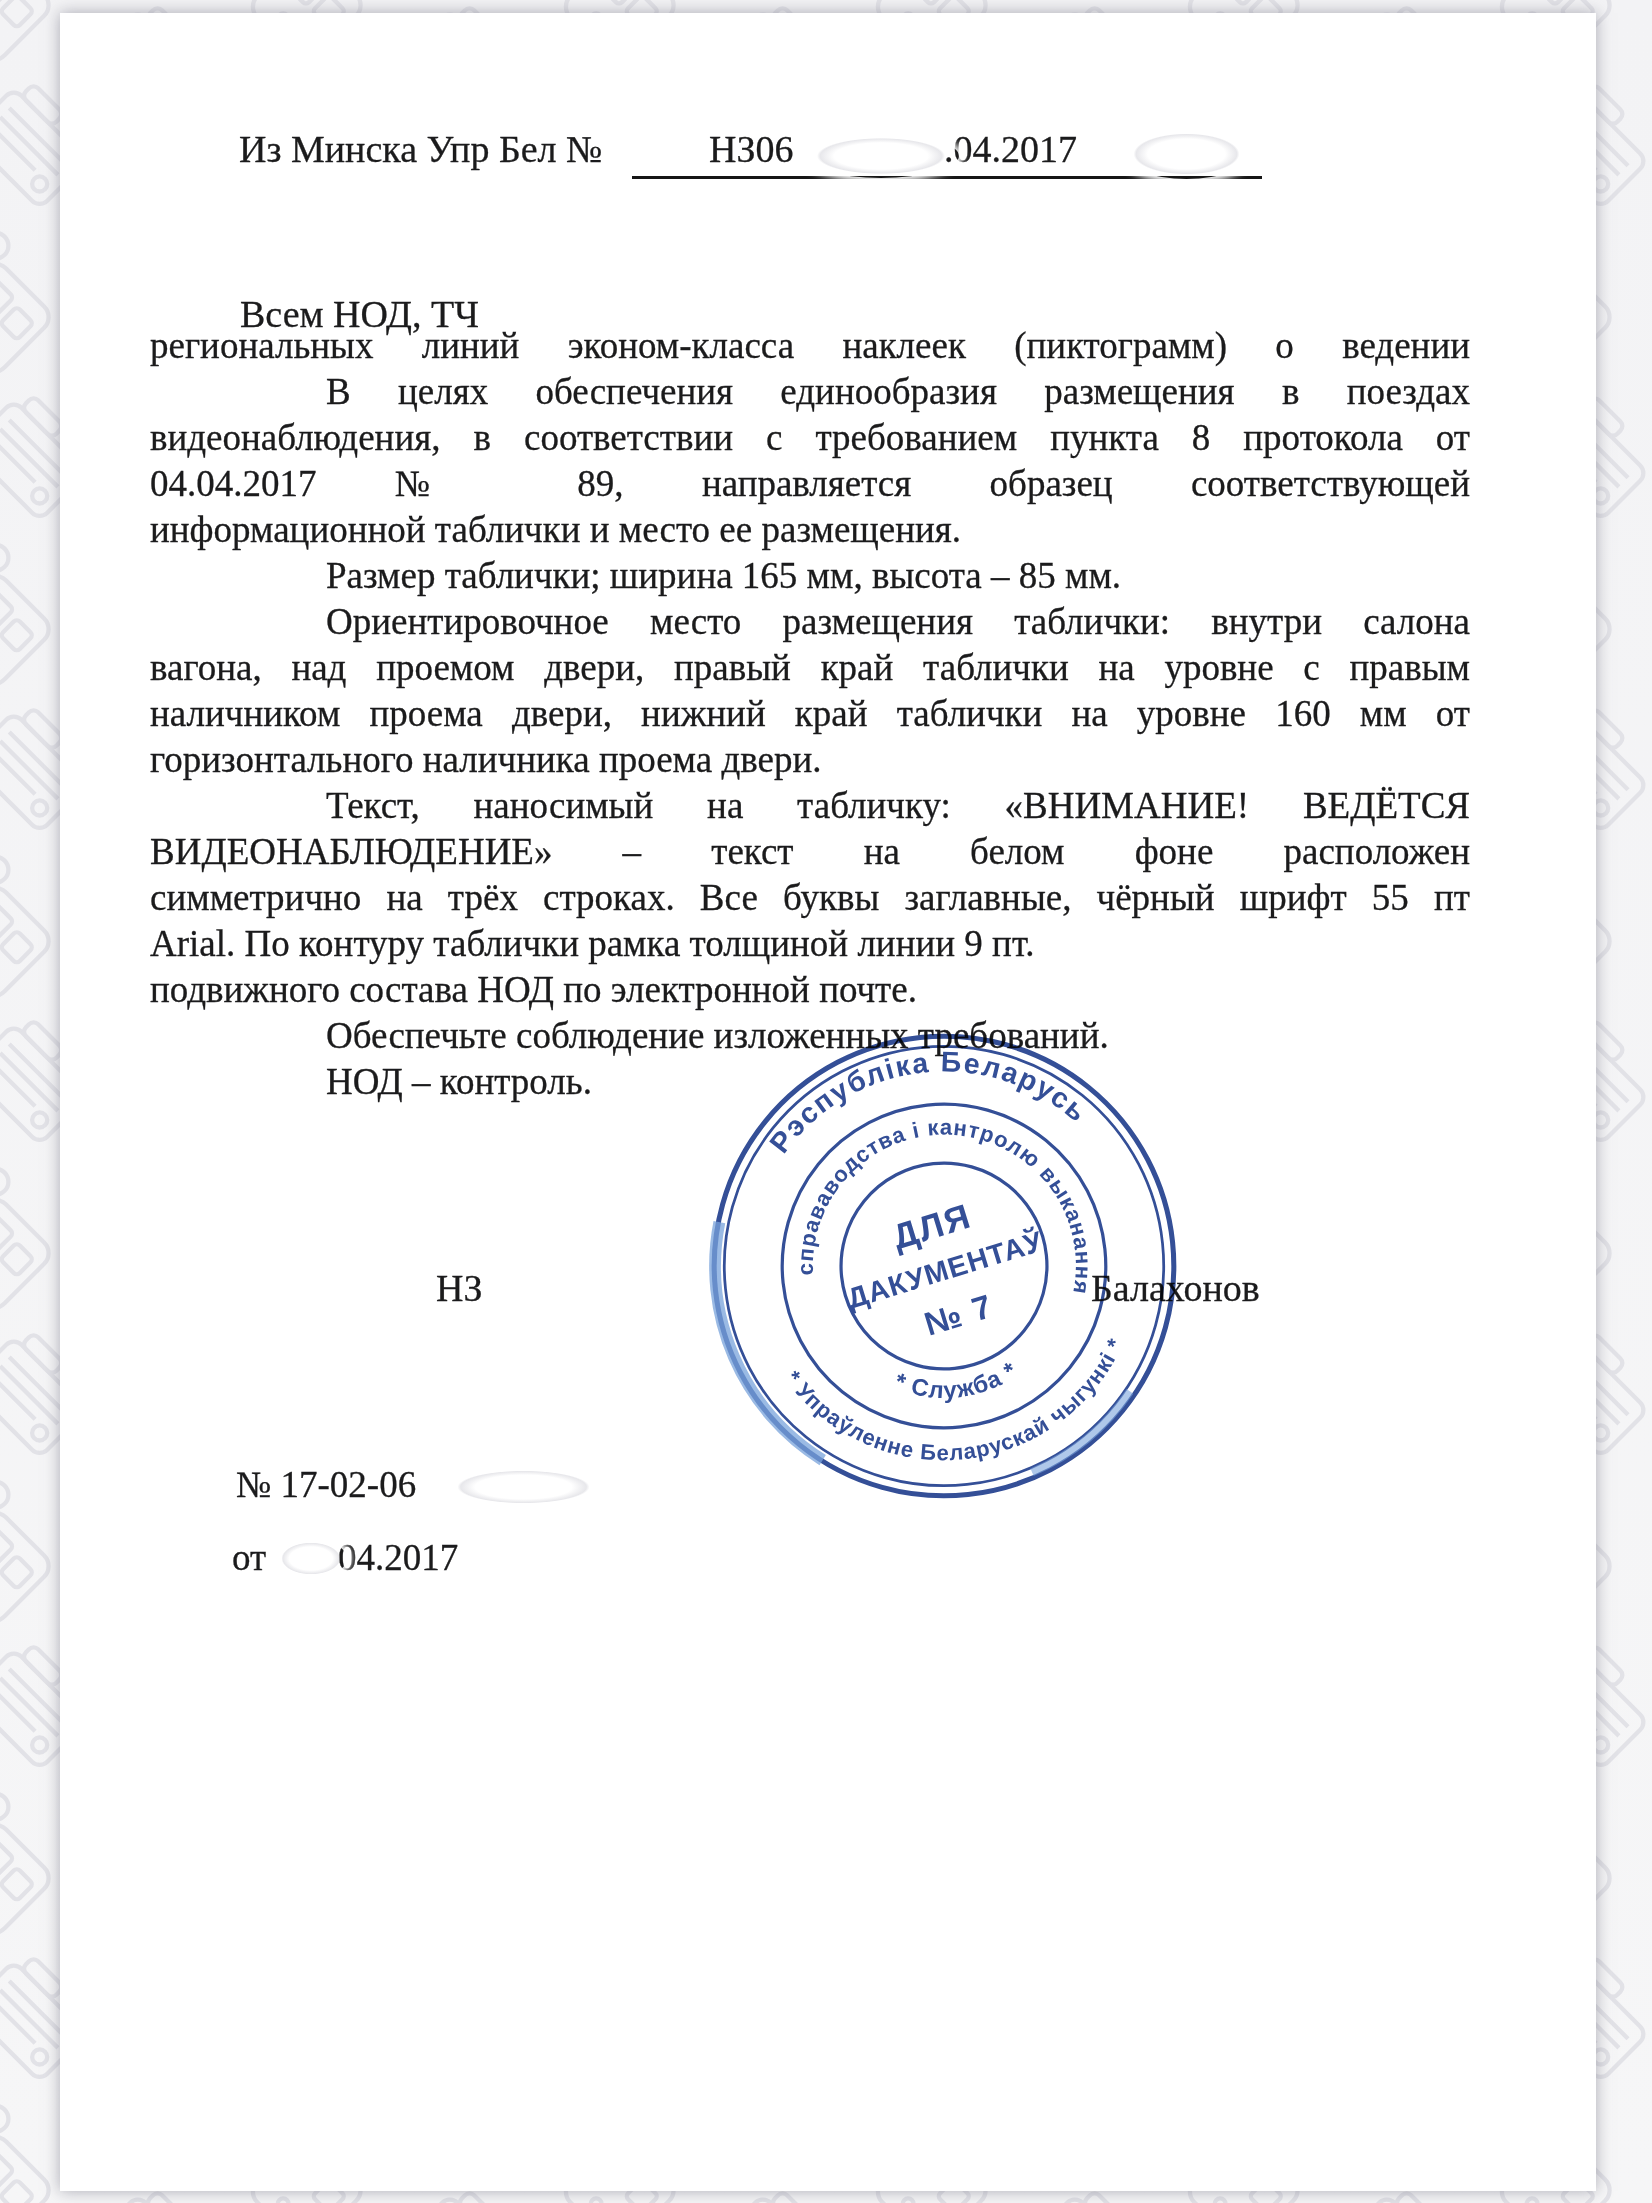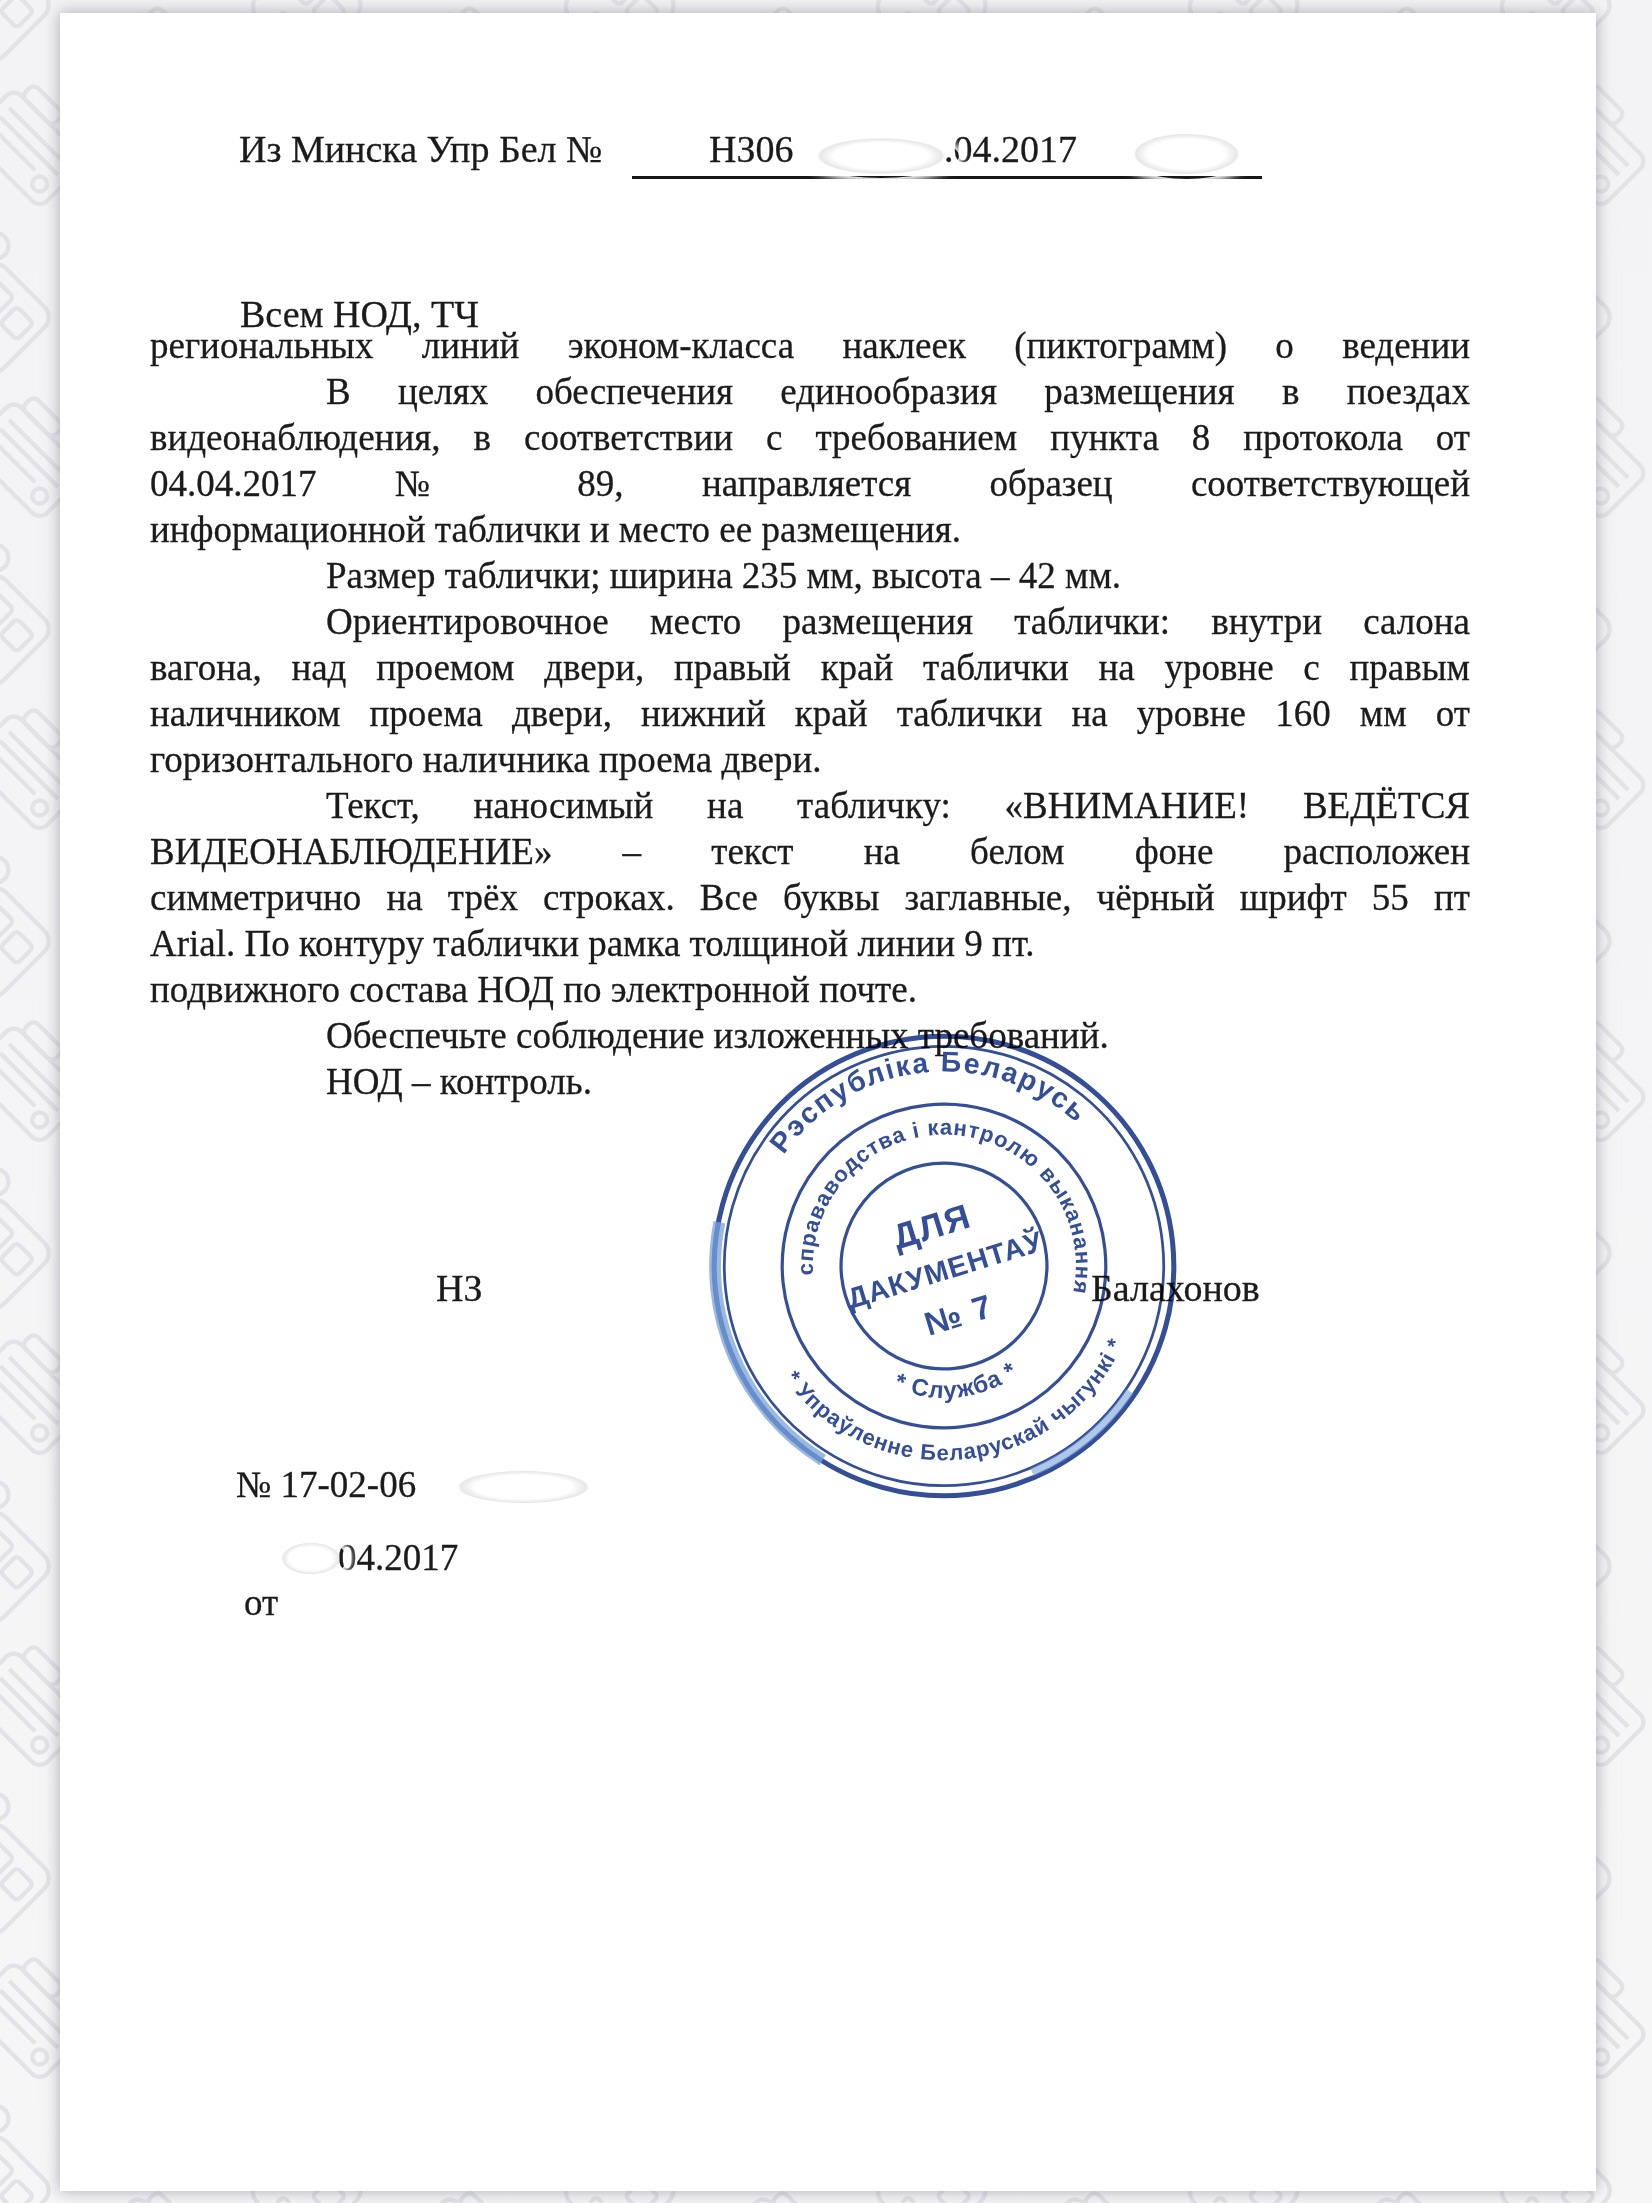--- a/index.html
+++ b/index.html
@@ -603,40 +603,40 @@
     <div class="smudge" style="left:1122px;top:129px;width:129px;height:50px;"></div>
 
     <div class="abs t41" style="left:240px;top:290px;">Всем НОД, ТЧ</div>
 
     <div id="body-text">
         <div class="tl just">региональных линий эконом-класса наклеек (пиктограмм) о ведении</div>
         <div class="tl ind just">В целях обеспечения единообразия размещения в поездах</div>
         <div class="tl just">видеонаблюдения, в соответствии с требованием пункта 8 протокола от</div>
         <div class="tl just">04.04.2017 № 89, направляется образец соответствующей</div>
         <div class="tl">информационной таблички и место ее размещения.</div>
-        <div class="tl ind">Размер таблички; ширина 235 мм, высота – 42 мм.</div>
+        <div class="tl ind">Размер таблички; ширина 165 мм, высота – 85 мм.</div>
         <div class="tl ind just">Ориентировочное место размещения таблички: внутри салона</div>
         <div class="tl just">вагона, над проемом двери, правый край таблички на уровне с правым</div>
         <div class="tl just">наличником проема двери, нижний край таблички на уровне 160 мм от</div>
         <div class="tl">горизонтального наличника проема двери.</div>
         <div class="tl ind just">Текст, наносимый на табличку: «ВНИМАНИЕ! ВЕДЁТСЯ</div>
         <div class="tl just">ВИДЕОНАБЛЮДЕНИЕ» – текст на белом фоне расположен</div>
         <div class="tl just">симметрично на трёх строках. Все буквы заглавные, чёрный шрифт 55 пт</div>
         <div class="tl">Arial. По контуру таблички рамка толщиной линии 9 пт.</div>
         <div class="tl">подвижного состава НОД по электронной почте.</div>
         <div class="tl ind">Обеспечьте соблюдение изложенных требований.</div>
         <div class="tl ind">НОД – контроль.</div>
       </div>
 
     <div class="abs t41" style="left:436px;top:1264px;">НЗ</div>
     <div class="abs t41" style="left:1091px;top:1264px;">Балахонов</div>
 
     <div class="abs t" style="left:236px;top:1462px;">№ 17-02-06</div>
     <div class="smudge" style="left:443px;top:1467px;width:161px;height:40px;"></div>
-    <div class="abs t" style="left:244px;top:1535px;margin-top:45px;">от</div>
+    <div class="abs t" style="left:232px;top:1535px;">от</div>
     <div class="abs t" style="left:338px;top:1535px;">04.2017</div>
     <div class="smudge" style="left:275px;top:1539px;width:72px;height:39px;"></div>
   </div>
 
   <div id="stamp">
     <svg viewBox="0 0 520 520" width="478" height="478">
       <defs>
         <path id="ot" d="M 50,297 A 213,213 0 1 1 470,297"></path>
         <path id="ob" d="M 48,279 A 213,213 0 0 0 472,279"></path>
         <path id="it" d="M 126,309 A 143,143 0 1 1 370,352"></path>

